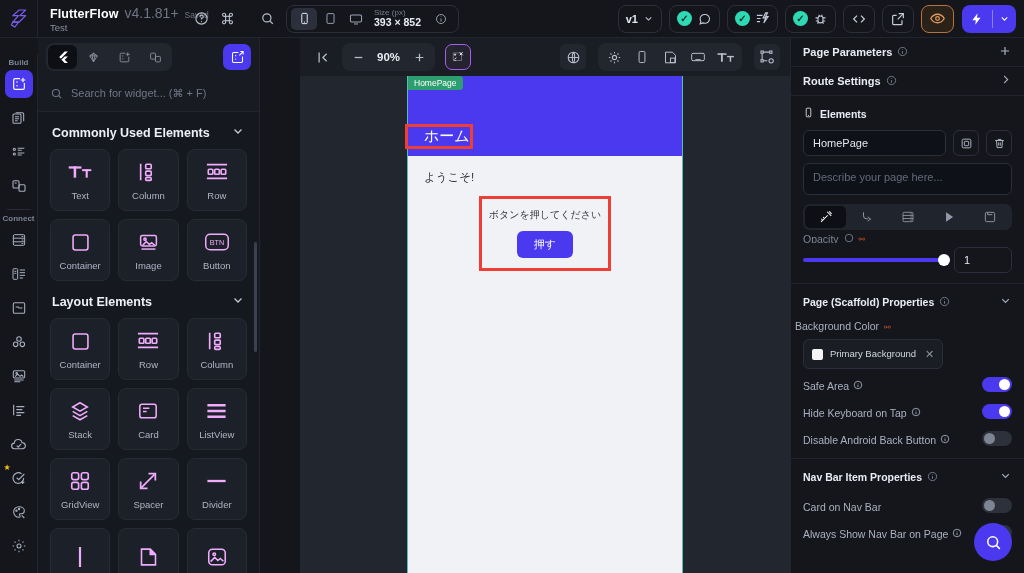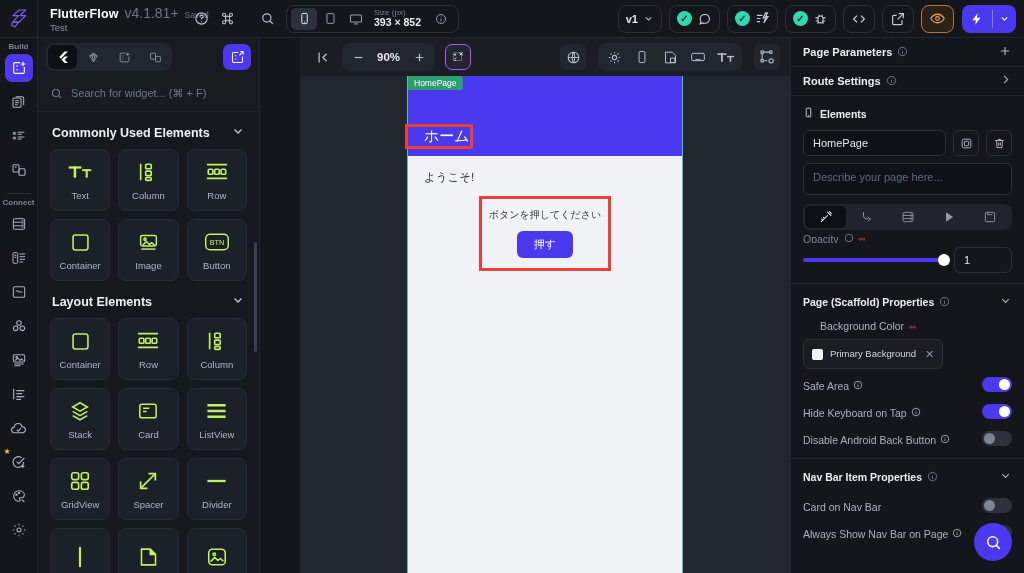--- a/index.html
+++ b/index.html
@@ -55,21 +55,21 @@
   .run-btn .bolt { padding: 0 8px; display:flex; align-items:center; }
   .run-btn .div { width: 1px; height: 18px; background: rgba(255,255,255,.35); }
   .run-btn .car { padding: 0 6px; display:flex; align-items:center; }
 
   
   .body { flex: 1; display: flex; min-height: 0; }
 
   
   .rail {
     width: 38px; background: #14161c; border-right: 1px solid #22252e;
-    display: flex; flex-direction: column; align-items: center; padding-top: 2px;
+    display: flex; flex-direction: column; align-items: center; padding-top: 2px; margin-top: 16px;
   }
   .rail-label { font-size: 8px; color: #7b8292; font-weight: bold; margin: 2px 0 3px; }
   .rail-btn {
     width: 28px; height: 28px; margin-bottom: 6px; border-radius: 7px;
     display: flex; align-items: center; justify-content: center; color: #a8afbe; cursor: pointer; position: relative;
   }
   .rail-btn.active { background: #4b39ef; color: #fff; }
   .rail-sep { width: 24px; height: 1px; background: #272b35; margin: 3px 0 2px; }
   .star { position:absolute; top:-1px; left:-1px; color:#f5c518; font-size:8px; }
 
@@ -84,21 +84,21 @@
   .wp-search span { font-size: 11px; }
   .wp-scroll { flex: 1; overflow: hidden; background: #15181e; position: relative; }
   .sec-head { display:flex; align-items:center; justify-content:space-between; padding: 12px 14px 8px; }
   .sec-title { font-size: 12.5px; font-weight: bold; color: #eef0f5; }
   .chev { color: #c3c9d6; font-size: 13px; }
   .grid { display: grid; grid-template-columns: repeat(3, 1fr); gap: 8px; padding: 0 12px; }
   .cell {
     background: #1c2028; border: 1px solid #262b35; border-radius: 8px; height: 62px;
     display: flex; flex-direction: column; align-items: center; justify-content: center; gap: 5px; cursor: pointer;
   }
-  .cell .ci { color: #bef264; display:flex; align-items:center; justify-content:flex-start; height:26px;}
+  .cell .ci { color: #f0abfc; display:flex; align-items:center; justify-content:flex-start; height:26px;}
   .cell .cl { font-size: 9.5px; color: #aeb5c4; }
   .wp-scrollbar { position:absolute; right:2px; top:130px; width:3px; height:110px; background:#3a4050; border-radius:2px;}
 
   
   .canvas { flex: 1; background: #1f232b; display: flex; flex-direction: column; min-width: 0; margin-left: 40px; }
   .ctoolbar { height: 38px; display: flex; align-items: center; padding: 0 10px; gap: 6px; background:#1a1d24;}
   .ct-btn { width: 26px; height: 26px; display:flex; align-items:center; justify-content:center; color:#b7bdca; border-radius:6px; cursor:pointer;}
   .ct-group { display:flex; align-items:center; background:#22262f; border-radius:8px; height:28px; padding:0 3px; gap:2px;}
   .zoomtxt { font-size: 11.5px; font-weight: bold; color: #e8ebf1; padding: 0 4px; }
   .ct-magic { width:26px; height:26px; border-radius:7px; border:1.5px solid #a95cf0; display:flex; align-items:center; justify-content:center; color:#fff; margin-left:4px; background:linear-gradient(135deg,#23262f,#262130); cursor:pointer;}
@@ -145,21 +145,21 @@
   .clip-label { padding: 5px 12px 0; font-size:10.5px; color:#7d8494; display:flex; align-items:center; gap:5px; overflow:hidden; height:13px;}
   .slider-row { display:flex; align-items:center; gap:9px; padding: 4px 12px 10px; }
   .track { flex:1; height:4px; background:#4b39ef; border-radius:3px; position:relative; }
   .knob { position:absolute; right:-5px; top:-4px; width:12px; height:12px; border-radius:50%; background:#fff; }
   .numbox { width:58px; height:26px; border:1px solid #2a2f3a; border-radius:6px; display:flex; align-items:center; padding-left:9px; font-size:11px; color:#e2e6ee;}
   .divline { height:1px; background:#22252e; }
   .grp-head { display:flex; align-items:center; padding: 9px 12px 6px; }
   .grp-head .t { font-size:10.5px; font-weight:bold; color:#e9ecf2;}
   .grp-head .i { margin-left:5px; color:#767d8d;}
   .grp-head .c { margin-left:auto; color:#aab1c0; font-size:13px;}
-  .lbl-row { display:flex; align-items:flex-end; padding: 3px 29px; }
+  .lbl-row { display:flex; align-items:flex-end; padding: 3px 4px; }
   .lbl { font-size:10.5px; color:#aab1c0; }
   .swatch-row { padding: 4px 12px 2px; }
   .swatch {
     display:inline-flex; align-items:center; gap:7px; border:1px solid #2a2f3a; border-radius:6px;
     height:30px; padding: 0 8px; background:#1a1d24;
   }
   .sw-col { width:11px; height:11px; background:#f4f4f6; border-radius:2px; }
   .sw-t { font-size:9.5px; color:#d2d7e1; line-height:1.15; }
   .sw-x { color:#8d94a3; font-size:11px; margin-left:2px; cursor:pointer;}
   .tog-row { display:flex; align-items:flex-end; padding: 6px 12px; }

